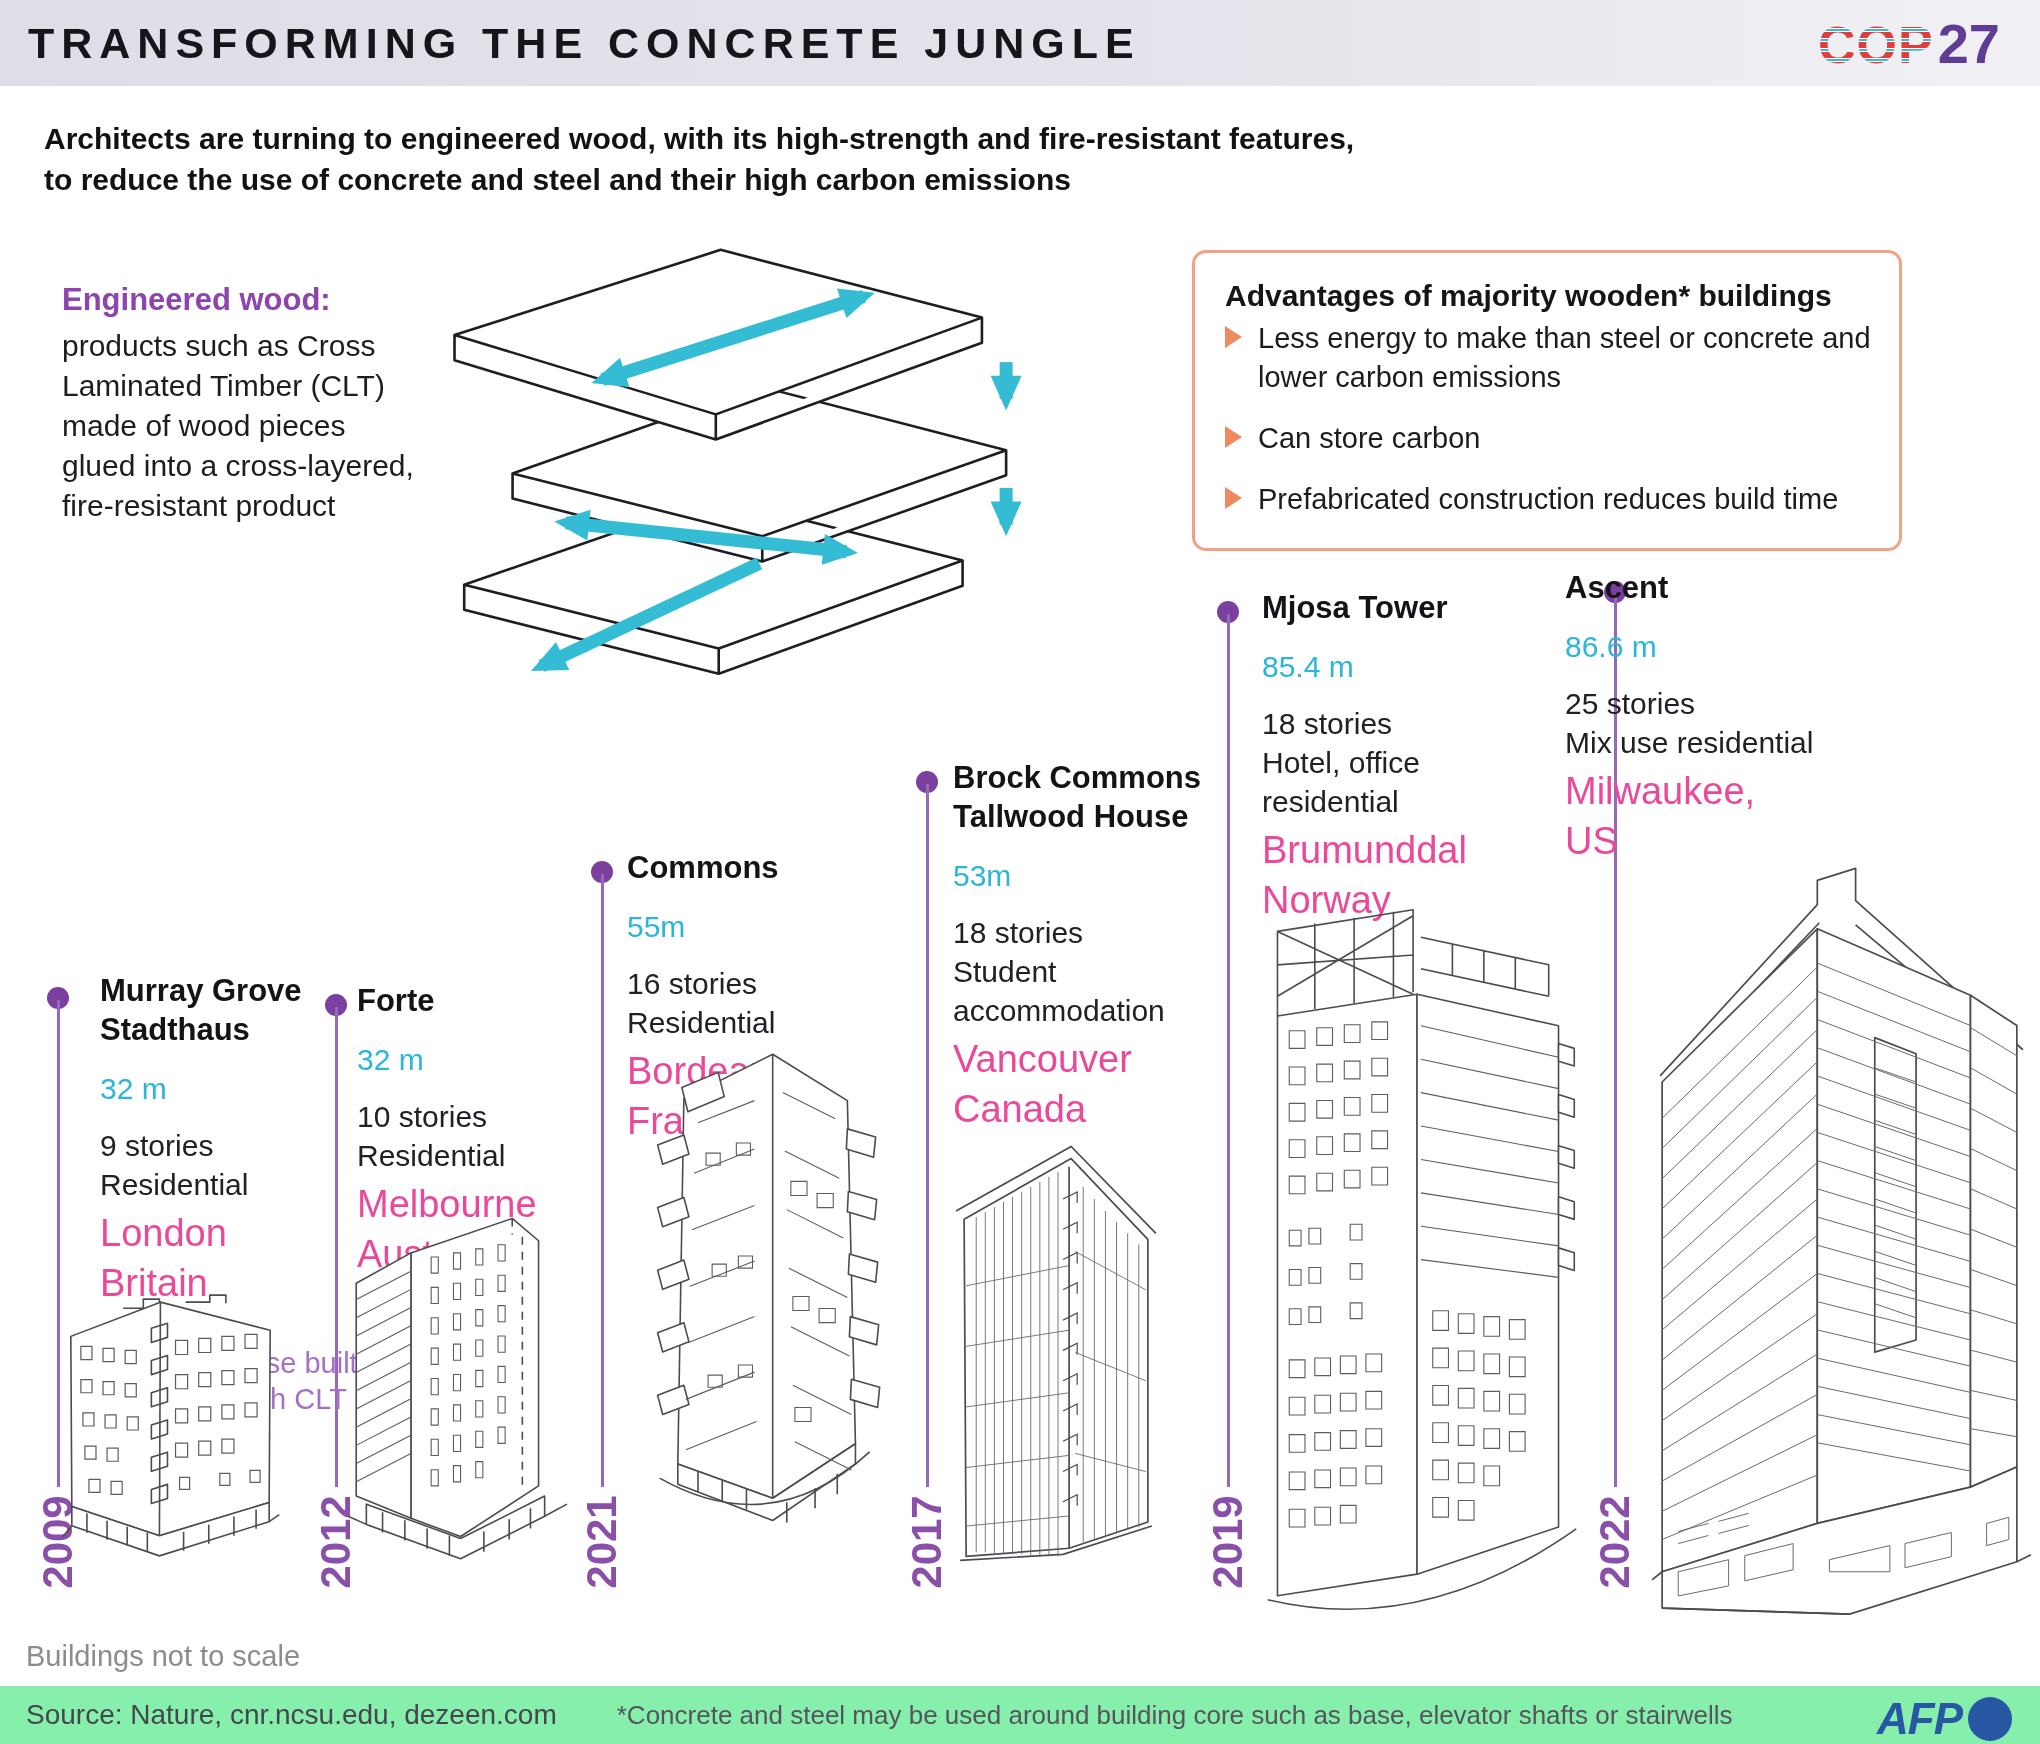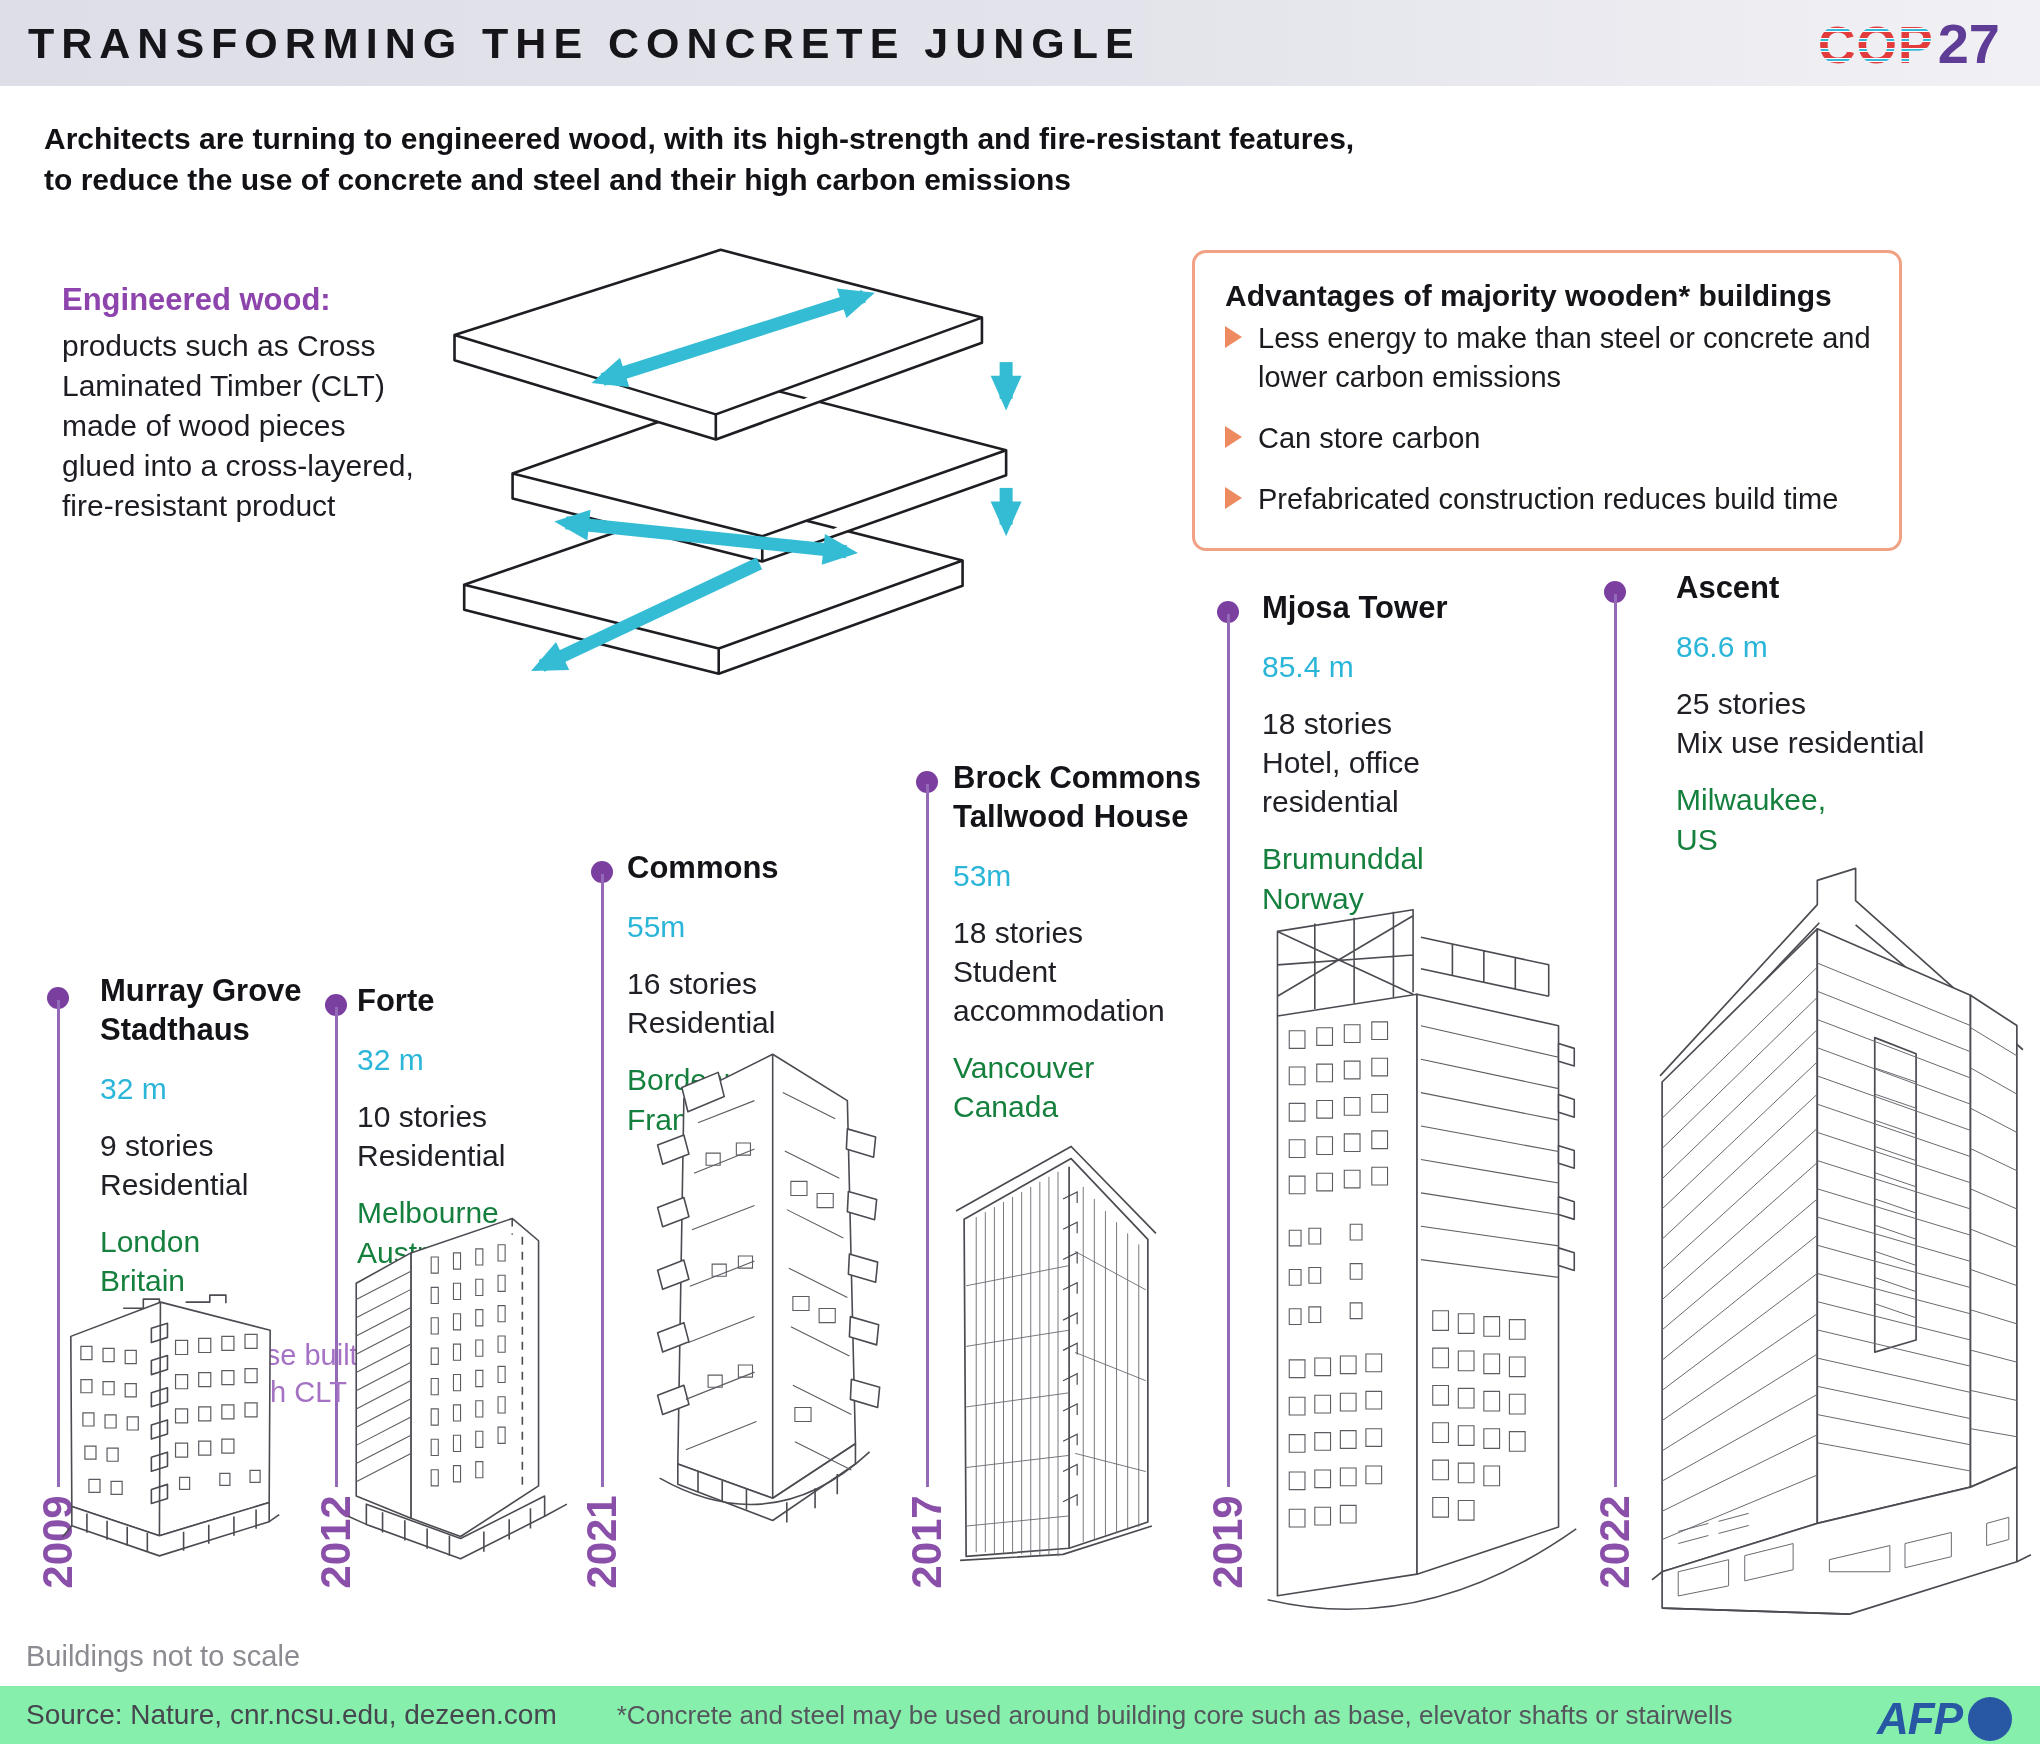--- a/index.html
+++ b/index.html
@@ -31,21 +31,21 @@
   .tri{flex:0 0 auto;width:0;height:0;border-left:17px solid #ee8a5f;
        border-top:11px solid transparent;border-bottom:11px solid transparent;margin-top:7px;}
   .adv-x{font-size:29px;line-height:1.35;color:#1b1b20;}
   
   .dot{position:absolute;width:22px;height:22px;border-radius:50%;background:#7b3fa0;}
   .tline{position:absolute;width:3px;background:#9469b8;}
   .entry{position:absolute;}
   .b-name{font-size:31px;font-weight:700;line-height:1.25;color:#131318;}
   .b-height{font-size:30px;color:#2bb6d9;margin-top:22px;}
   .b-use{font-size:30px;line-height:1.3;color:#202026;margin-top:20px;}
-  .b-loc{font-size:30px;line-height:1.33;color:#15803d;margin-top:18px;white-space:pre-line;}
+  .b-loc{font-size:38px;line-height:1.33;color:#ec4899;margin-top:4px;white-space:pre-line;}
   .b-note{font-size:29px;line-height:1.25;color:#a471c4;margin-top:36px;text-align:center;white-space:pre-line;}
   .year{position:absolute;width:170px;height:52px;display:flex;align-items:center;justify-content:center;
         font-size:42px;font-weight:700;color:#8a4fa8;transform:rotate(-90deg);}
   .pre{white-space:pre-line;}
   
   .sk{position:absolute;}
   .sk path,.sk line{vector-effect:non-scaling-stroke;}
   
   .scale-note{position:absolute;left:26px;top:1640px;font-size:29px;color:#8b8b91;}
   .ftr{position:absolute;left:0;top:1686px;width:2040px;height:58px;background:#86efac;
@@ -169,21 +169,21 @@
     <div class="b-loc"><span>Vancouver</span><br><span>Canada</span></div>
   </div>
 
   <div class="entry" style="left:1262px;top:589px;width:260px">
     <div class="b-name">Mjosa Tower</div>
     <div class="b-height">85.4 m</div>
     <div class="b-use" style="width:230px"><span>18 stories</span><br><span>Hotel, office residential</span></div>
     <div class="b-loc"><span>Brumunddal</span><br><span>Norway</span></div>
   </div>
 
-  <div class="entry" style="left:1676px;top:569px;width:320px">
+  <div class="entry" style="left:1565px;top:569px;width:320px">
     <div class="b-name">Ascent</div>
     <div class="b-height">86.6 m</div>
     <div class="b-use"><span>25 stories</span><br><span>Mix use residential</span></div>
     <div class="b-loc"><span>Milwaukee,</span><br><span>US</span></div>
   </div>
 
   <svg class="sk" style="left:62px;top:1282px" width="218" height="292" viewBox="0 0 215 290">
     <g stroke="#4b4b52" stroke-width="1.6" fill="none" stroke-linejoin="round">
       <path d="M60,26 h20 v-9 h16 v7 M122,20 h24 v-7 h16 v8"></path>
       <path fill="#fff" d="M8,54 L97,20 L206,48 L205,219 L96,252 L9,223 Z"></path>

